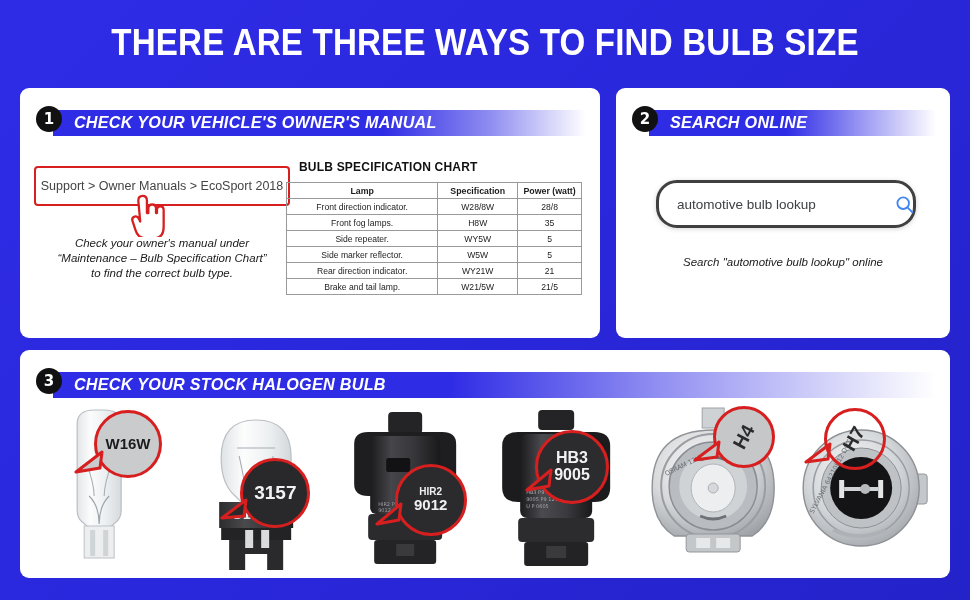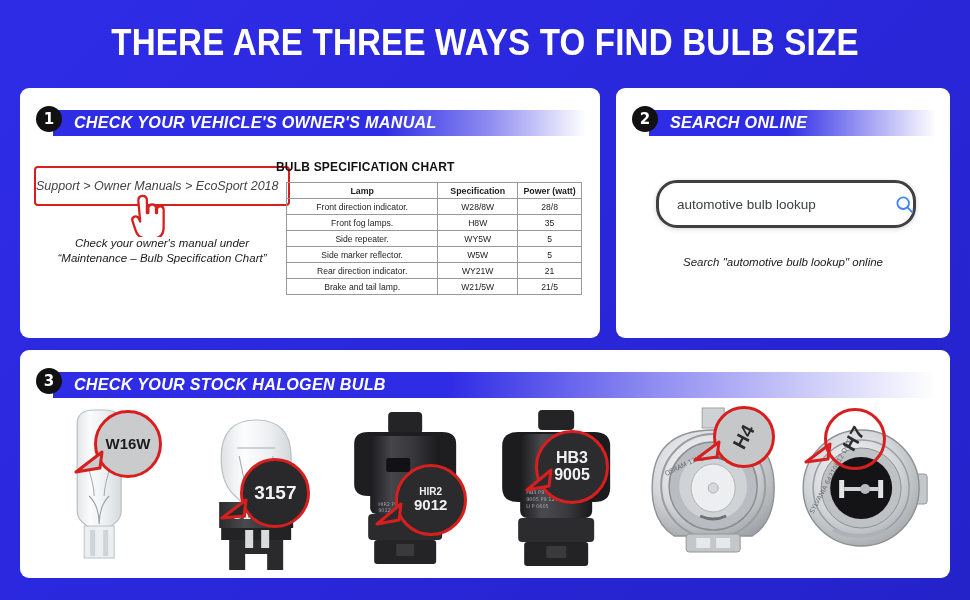--- a/index.html
+++ b/index.html
@@ -44,31 +44,31 @@
     letter-spacing:.3px;padding-left:22px;transform:scaleX(.95);
     transform-origin:left center;white-space:nowrap;
   }
   #panel3 .bar{background:linear-gradient(90deg,#2f2ce6 0%,#2f2ce6 45%,#8f8df1 68%,#ffffff 100%);}
   #panel2 .bar{background:linear-gradient(90deg,#2f2ce6 0%,#2f2ce6 48%,#9290f2 72%,#ffffff 100%);}
 
   
   .crumb-box{
     position:absolute;left:14px;top:78px;width:252px;height:36px;
     border:2px solid #d81f1f;border-radius:4px;
-    display:flex;align-items:center;justify-content:flex-start;font-style:italic;
+    display:flex;align-items:center;justify-content:center;
   }
   .crumb-text{font-size:12.5px;color:#444;white-space:nowrap;}
   .hand{position:absolute;left:105px;top:105px;width:40px;height:44px;}
   .cap{
     position:absolute;left:8px;top:148px;width:268px;
     text-align:center;font-style:italic;font-size:11.5px;color:#1a1a1a;line-height:15px;
   }
 
   
-  .tbl-title{position:absolute;left:256px;top:72px;font-size:12px;font-weight:bold;color:#111;letter-spacing:.2px;}
+  .tbl-title{position:absolute;left:279px;top:72px;font-size:12px;font-weight:bold;color:#111;letter-spacing:.2px;}
   table.spec{position:absolute;left:266px;top:94px;width:296px;border-collapse:collapse;}
   table.spec th,table.spec td{border:1px solid #9a9a9a;font-size:8.6px;color:#1c1c1c;height:15px;padding:0 5px;}
   table.spec th{font-weight:bold;text-align:center;font-size:8.8px;}
   table.spec td.lamp{text-align:center;}
   table.spec td.mid,table.spec td.pow{text-align:center;}
   .col-a{width:152px;}.col-b{width:80px;}.col-c{width:64px;}
 
   
   .searchbox{
     position:absolute;left:40px;top:92px;width:254px;height:42px;
@@ -107,20 +107,21 @@
       <span class="crumb-text">Support &gt; Owner Manuals &gt; EcoSport 2018</span>
     </div>
 
     <svg class="hand" viewBox="0 0 40 46">
       <path d="M13 8 q0-5 4.5-5 t4.5 5 v13 h1.5 v-5 q0-4 4-4 t4 4 v5 h1 v-3.5 q0-3.5 3.5-3.5 t3.5 3.5 v18 q0 12 -11 12 h-7 q-9 0 -11.5 -9 l-3 -9 q-1.2 -3.6 2 -4.8 q3 -1.1 4.6 2.2 l1.4 2.9 z" fill="#ffffff" stroke="#d81f1f" stroke-width="2.4" stroke-linejoin="round"></path>
     </svg>
 
     <div class="cap">
       <div>Check your owner's manual under</div>
       <div>“Maintenance – Bulb Specification Chart”</div>
+      <div>to find the correct bulb type.</div>
     </div>
 
     <div class="tbl-title">BULB SPECIFICATION CHART</div>
     <table class="spec">
       <colgroup>
           <col class="col-a">
           <col class="col-b">
           <col class="col-c">
         </colgroup>
       <thead>

